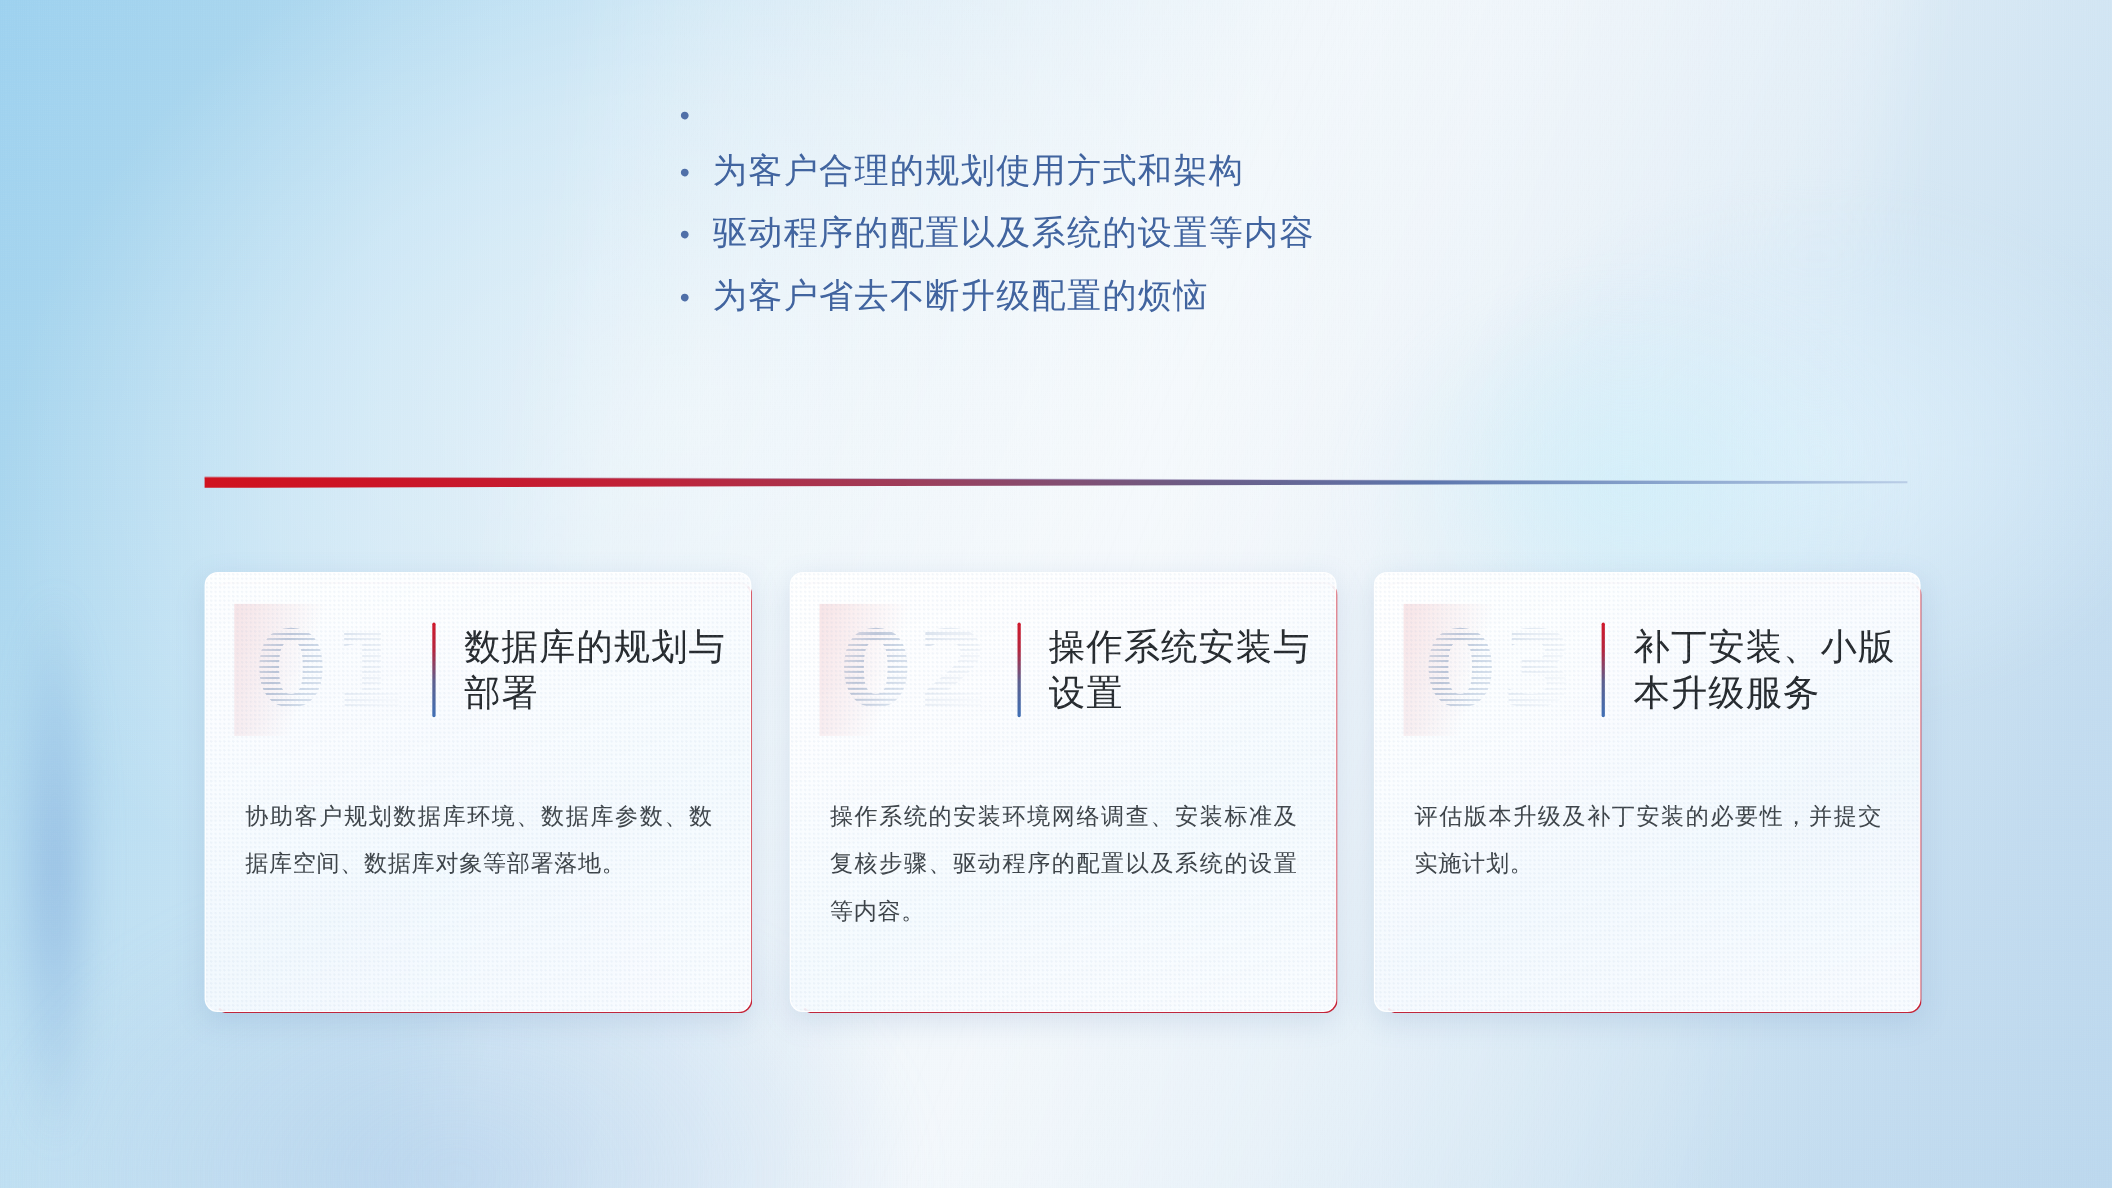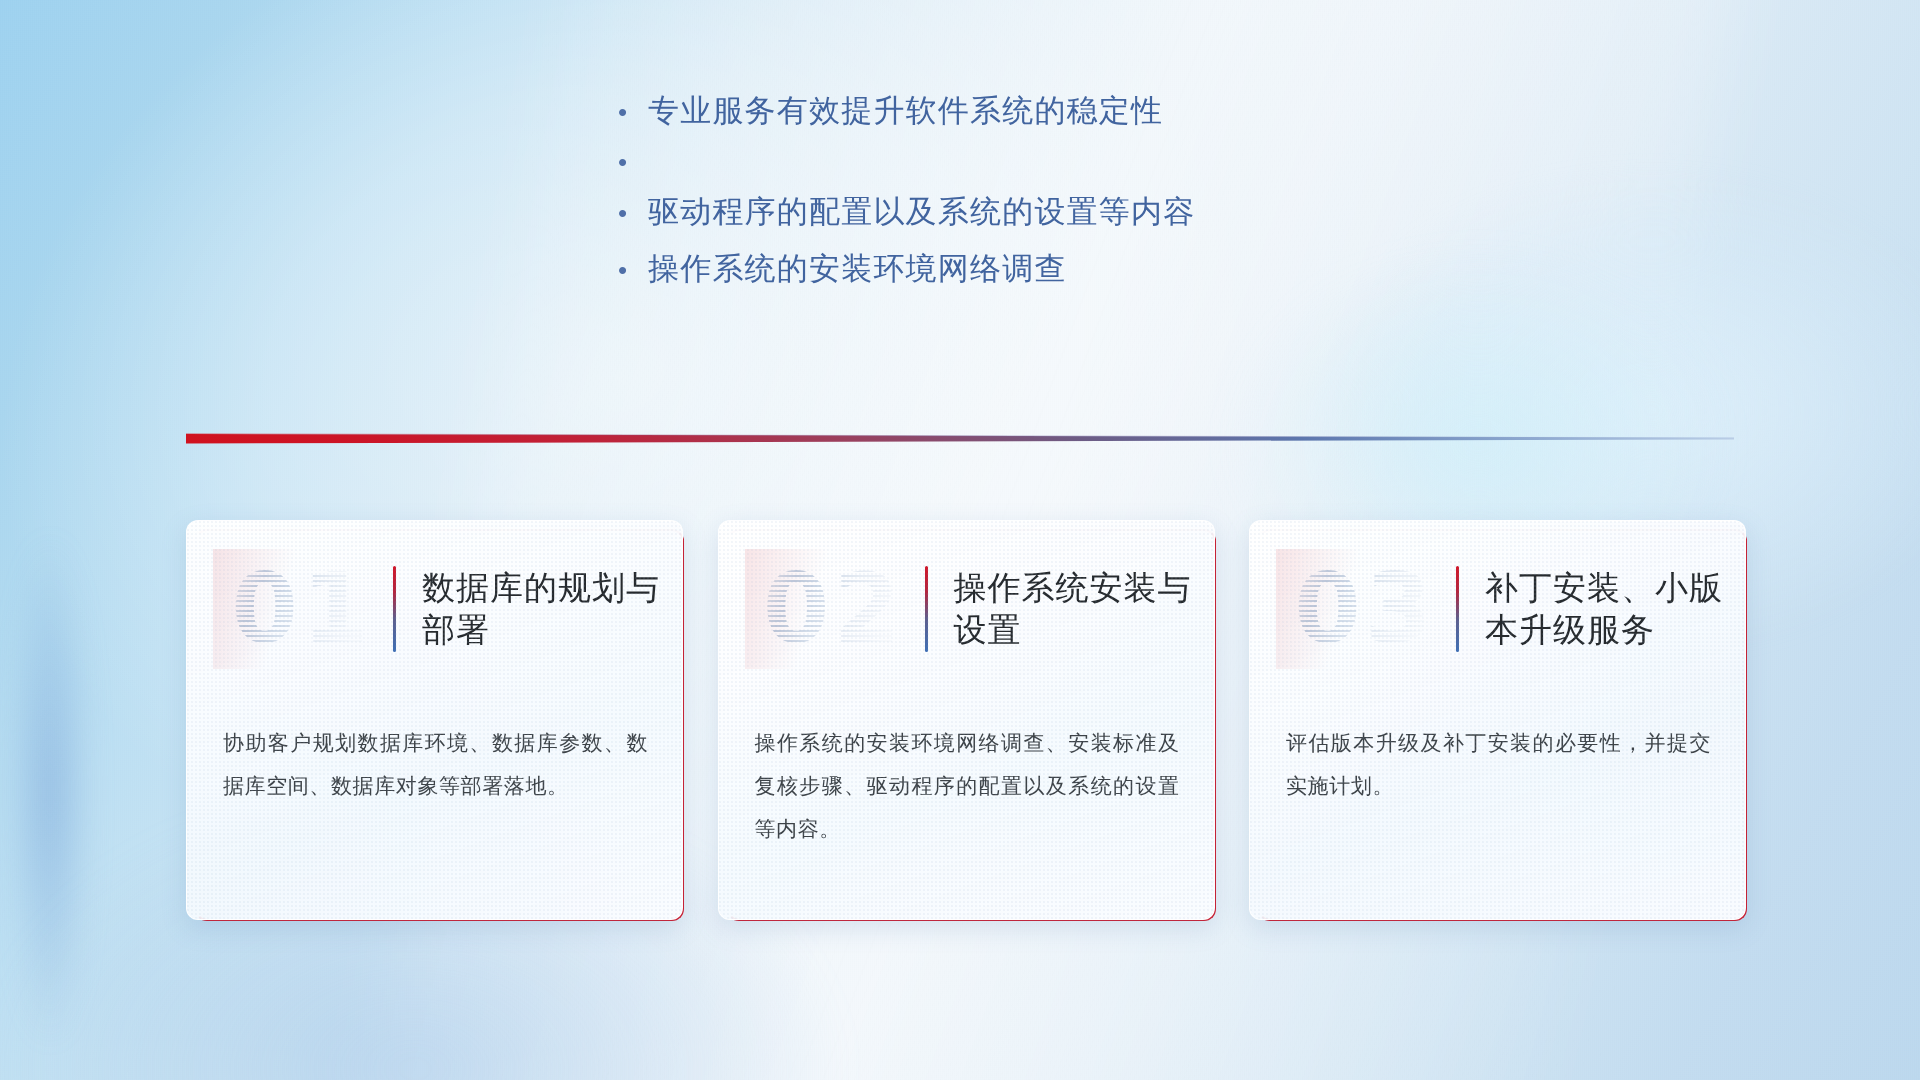--- a/index.html
+++ b/index.html
@@ -217,35 +217,35 @@
   <div class="bg-cyan"></div>
   <div class="bg-dark-left"></div>
   <div class="bg-dark-bottom"></div>
   <div class="bg-noise"></div>
 </div>
 
 <div id="bullets">
 
   <div class="bullet-row">
     <span class="bullet-dot">•</span>
-    <span class="bullet-text">专业服务有效提升软件系统的稳定性</span>
   </div>
 
   <div class="bullet-row">
     <span class="bullet-dot">•</span>
+    <span class="bullet-text">为客户合理的规划使用方式和架构</span>
   </div>
 
   <div class="bullet-row">
     <span class="bullet-dot">•</span>
     <span class="bullet-text">驱动程序的配置以及系统的设置等内容</span>
   </div>
 
   <div class="bullet-row">
     <span class="bullet-dot">•</span>
-    <span class="bullet-text">操作系统的安装环境网络调查</span>
+    <span class="bullet-text">为客户省去不断升级配置的烦恼</span>
   </div>
 
 </div>
 
 <div id="divider">
   <svg viewBox="0 0 1548 18" preserveAspectRatio="none">
     <defs>
       <linearGradient id="divGrad" x1="0" y1="0" x2="1" y2="0">
         <stop offset="0" stop-color="#d0121f"></stop>
         <stop offset="0.10" stop-color="#cc1426"></stop>

